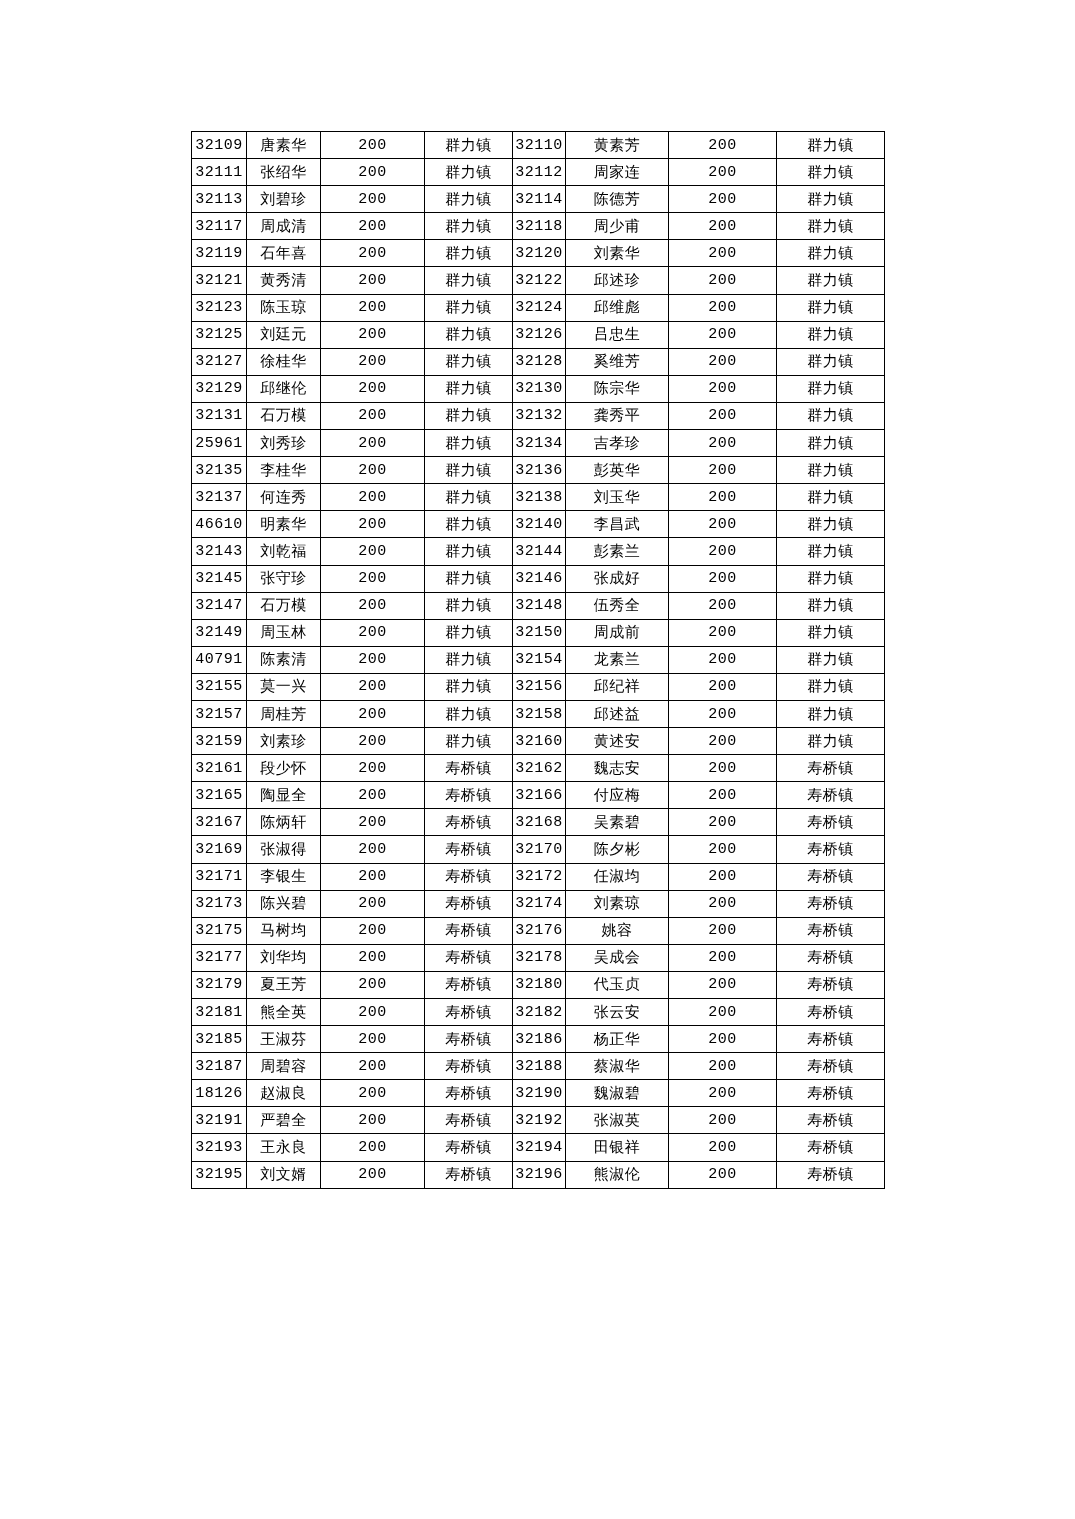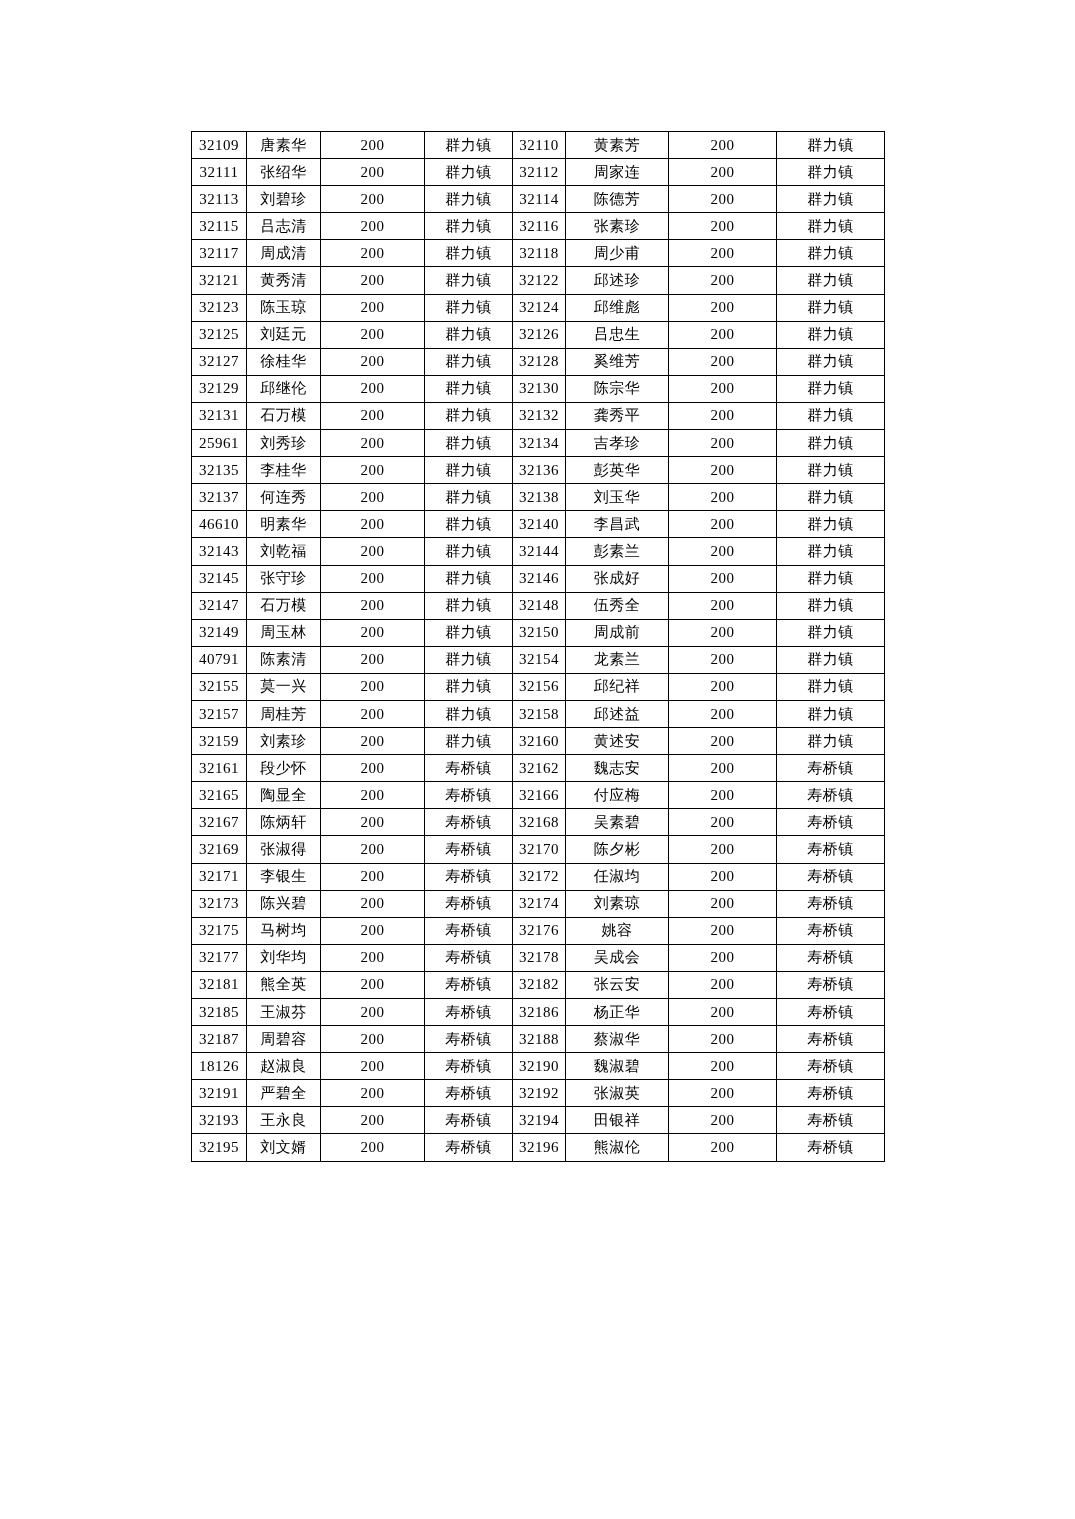--- a/index.html
+++ b/index.html
@@ -5,21 +5,21 @@
   html, body {
     margin: 0;
     padding: 0;
     background: #ffffff;
   }
   .page {
     position: relative;
     width: 1075px;
     height: 1477px;
     background: #ffffff;
-    font-family: Liberation Serif, serif;
+    font-family: Liberation Mono, monospace;
     color: #000000;
     overflow: hidden;
   }
   table.records {
     position: absolute;
     left: 191px;
     top: 131px;
     width: 693px;
     border-collapse: collapse;
     table-layout: fixed;
@@ -79,40 +79,40 @@
           <td class="num">32113</td>
           <td>刘碧珍</td>
           <td class="num">200</td>
           <td>群力镇</td>
           <td class="num">32114</td>
           <td>陈德芳</td>
           <td class="num">200</td>
           <td>群力镇</td>
         </tr>
         <tr>
-          <td class="num">32115</td>
-          <td>吕志清</td>
-          <td class="num">200</td>
-          <td>群力镇</td>
-          <td class="num">32116</td>
-          <td>张素珍</td>
-          <td class="num">200</td>
-          <td>群力镇</td>
-        </tr>
-        <tr>
           <td class="num">32117</td>
           <td>周成清</td>
           <td class="num">200</td>
           <td>群力镇</td>
           <td class="num">32118</td>
           <td>周少甫</td>
           <td class="num">200</td>
           <td>群力镇</td>
         </tr>
         <tr>
+          <td class="num">32119</td>
+          <td>石年喜</td>
+          <td class="num">200</td>
+          <td>群力镇</td>
+          <td class="num">32120</td>
+          <td>刘素华</td>
+          <td class="num">200</td>
+          <td>群力镇</td>
+        </tr>
+        <tr>
           <td class="num">32121</td>
           <td>黄秀清</td>
           <td class="num">200</td>
           <td>群力镇</td>
           <td class="num">32122</td>
           <td>邱述珍</td>
           <td class="num">200</td>
           <td>群力镇</td>
         </tr>
         <tr>
@@ -355,20 +355,30 @@
           <td class="num">200</td>
           <td>寿桥镇</td>
         </tr>
         <tr>
           <td class="num">32177</td>
           <td>刘华均</td>
           <td class="num">200</td>
           <td>寿桥镇</td>
           <td class="num">32178</td>
           <td>吴成会</td>
+          <td class="num">200</td>
+          <td>寿桥镇</td>
+        </tr>
+        <tr>
+          <td class="num">32179</td>
+          <td>夏王芳</td>
+          <td class="num">200</td>
+          <td>寿桥镇</td>
+          <td class="num">32180</td>
+          <td>代玉贞</td>
           <td class="num">200</td>
           <td>寿桥镇</td>
         </tr>
         <tr>
           <td class="num">32181</td>
           <td>熊全英</td>
           <td class="num">200</td>
           <td>寿桥镇</td>
           <td class="num">32182</td>
           <td>张云安</td>

